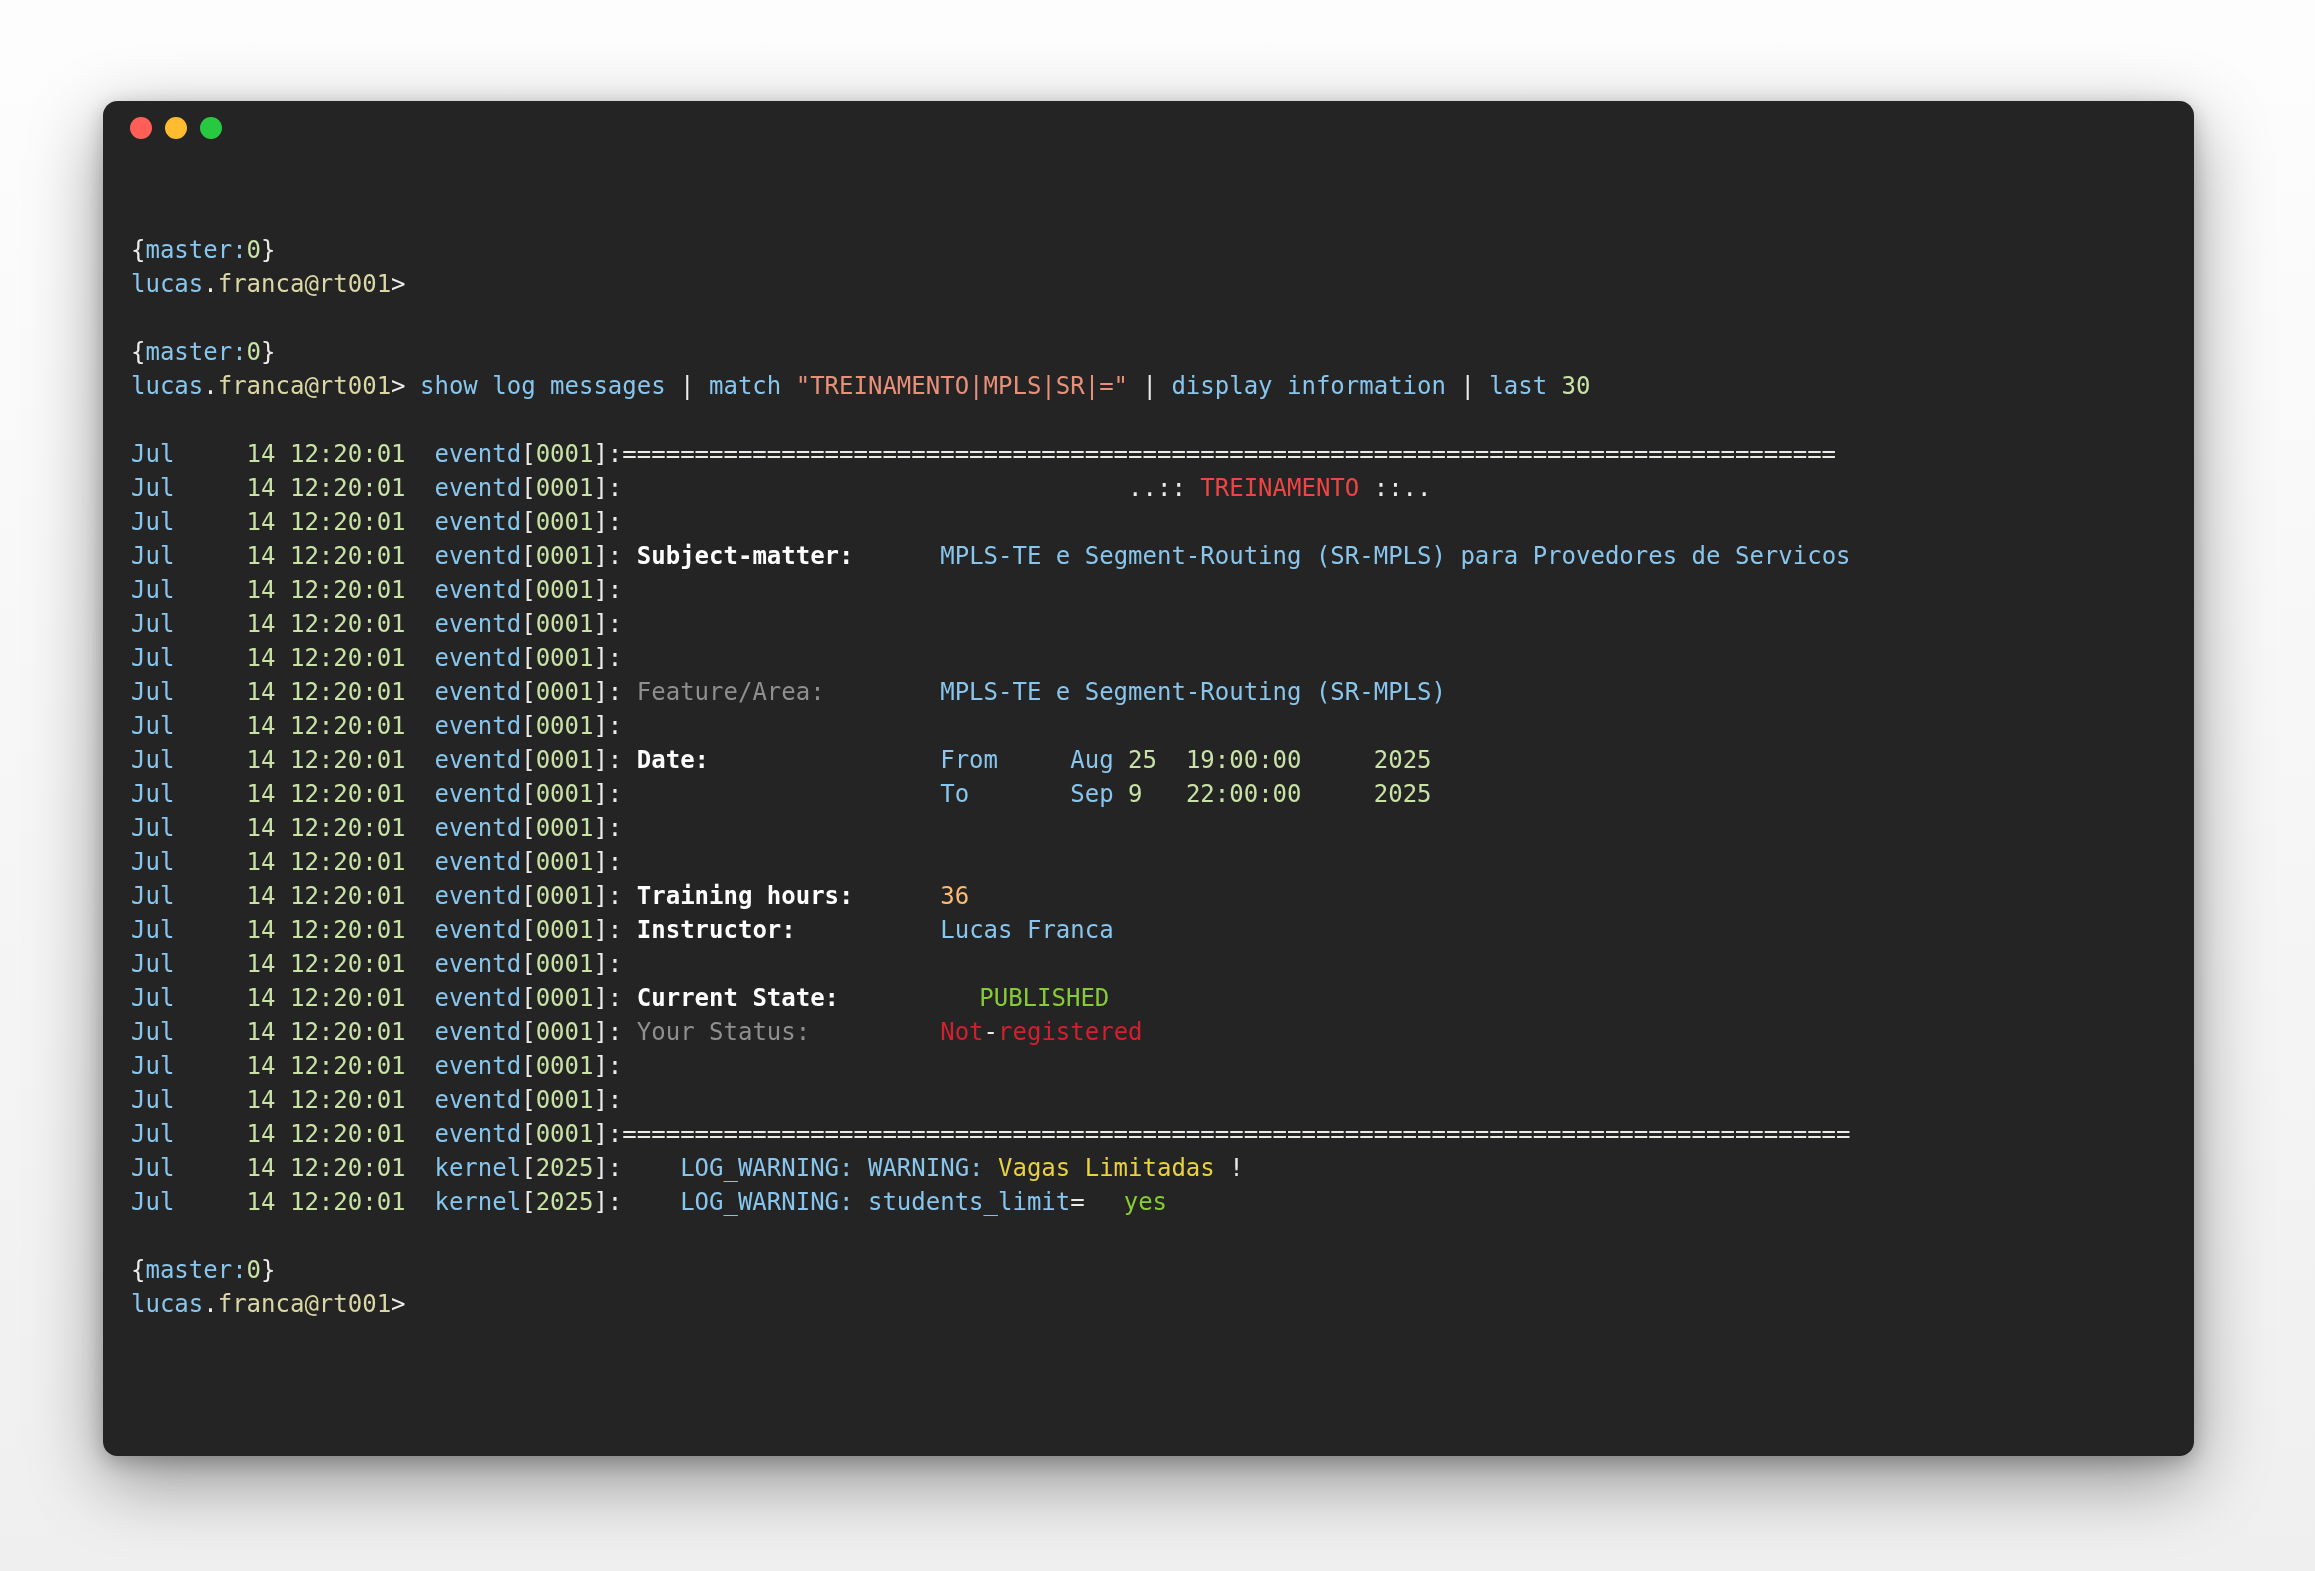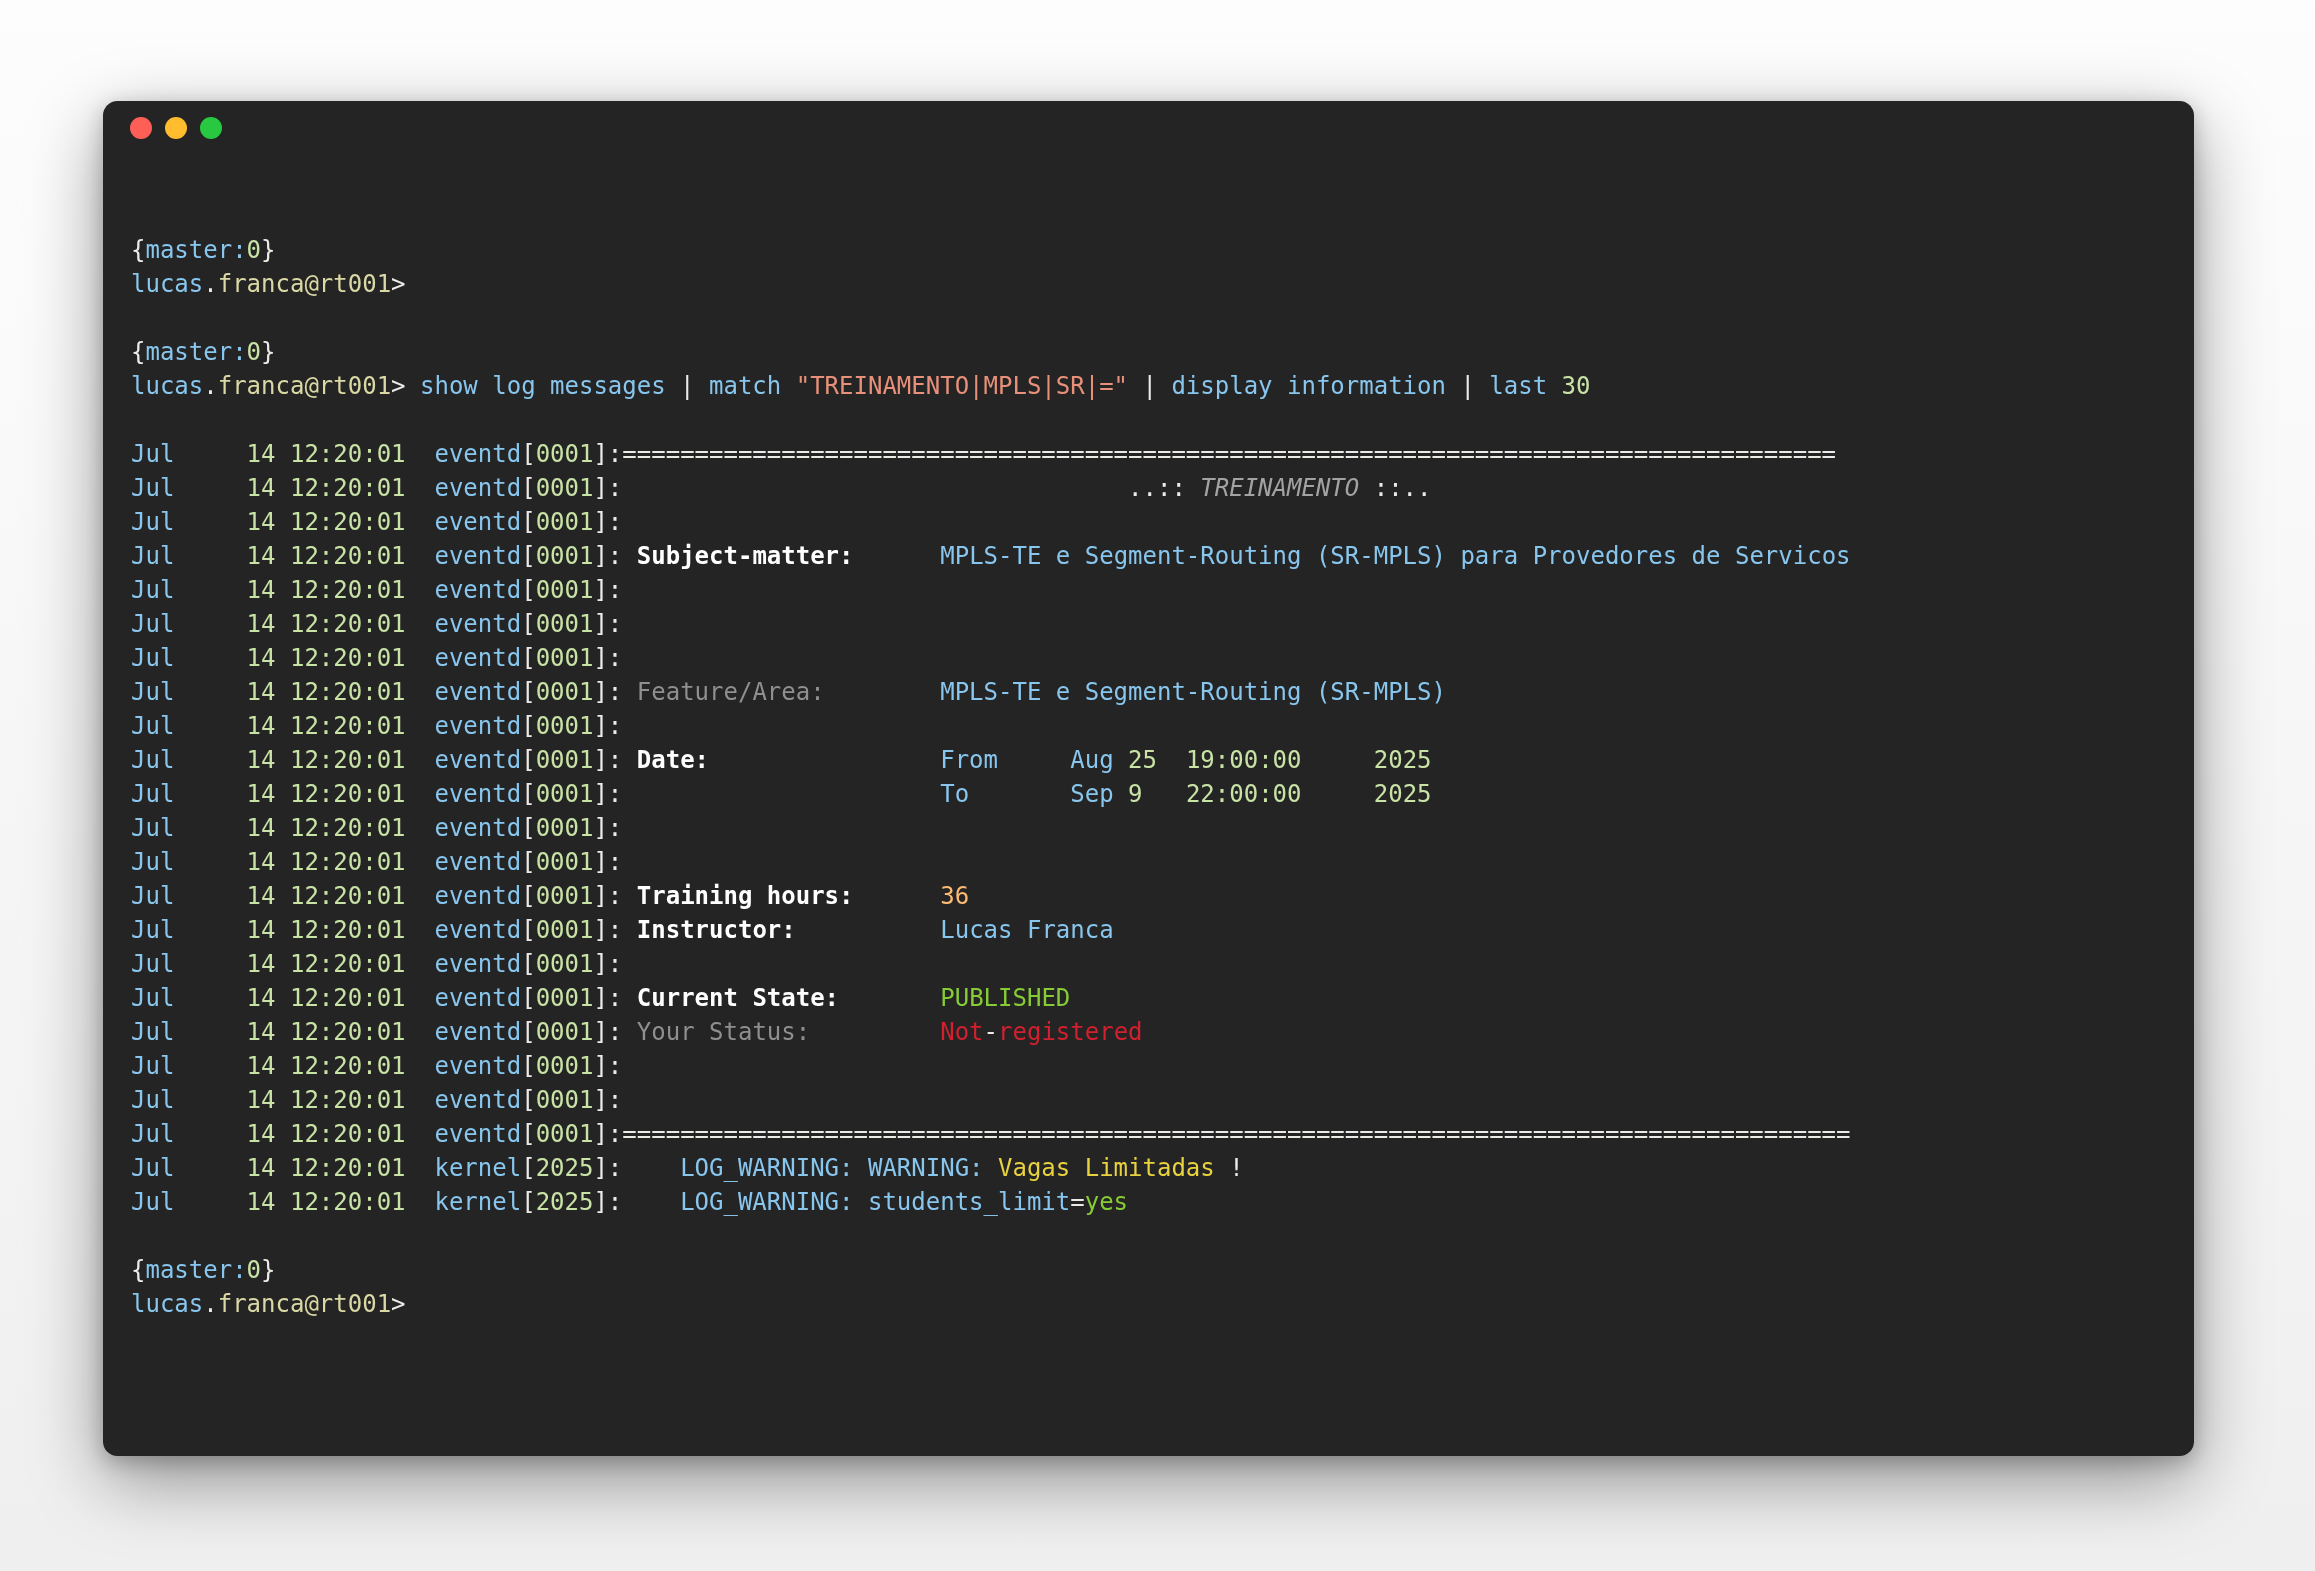--- a/index.html
+++ b/index.html
@@ -35,21 +35,21 @@
     padding: 11px 18.3px 0 28px;
     font-size: 24px;
     line-height: 34px;
     color: #ecebe8;
     cursor: text;
   }
   .line { white-space: pre; height: 34px; }
   .c-bold { font-weight: 700; }
   
 </style>
-<style>.c-fg{color:#ecebe8;}.c-bold{color:#ffffff;margin-top:32px;}.c-gray{color:#8f8f8f;}.c-blue{color:#88c6ee;}.c-green{color:#c9e3a6;}.c-khaki{color:#dad8a4;}.c-magenta{color:#a3a3a3;font-style:italic;}.c-salmon{color:#e8907a;}.c-teal{color:#fdba74;}.c-lime{color:#87cc35;}.c-red{color:#d2202f;margin-top:48px;}.c-yellow{color:#e9d23f;}</style></head>
+<style>.c-fg{color:#ecebe8;}.c-bold{color:#ffffff;margin-top:32px;}.c-gray{color:#8f8f8f;}.c-blue{color:#88c6ee;}.c-green{color:#c9e3a6;}.c-khaki{color:#dad8a4;}.c-magenta{color:#ef4444;}.c-salmon{color:#e8907a;}.c-teal{color:#fdba74;}.c-lime{color:#87cc35;margin-left:39px;}.c-red{color:#d2202f;margin-top:48px;}.c-yellow{color:#e9d23f;}</style></head>
 <body>
 
 <div class="terminal-window" style="background: rgb(36, 36, 36);">
   <div class="titlebar">
     <span class="traffic-light" style="background: rgb(255, 95, 87);"></span>
     <span class="traffic-light" style="background: rgb(254, 188, 46);"></span>
     <span class="traffic-light" style="background: rgb(40, 200, 64);"></span>
   </div>
   <div class="terminal-screen" id="terminal-screen">
       <div class="line">&nbsp;</div>

